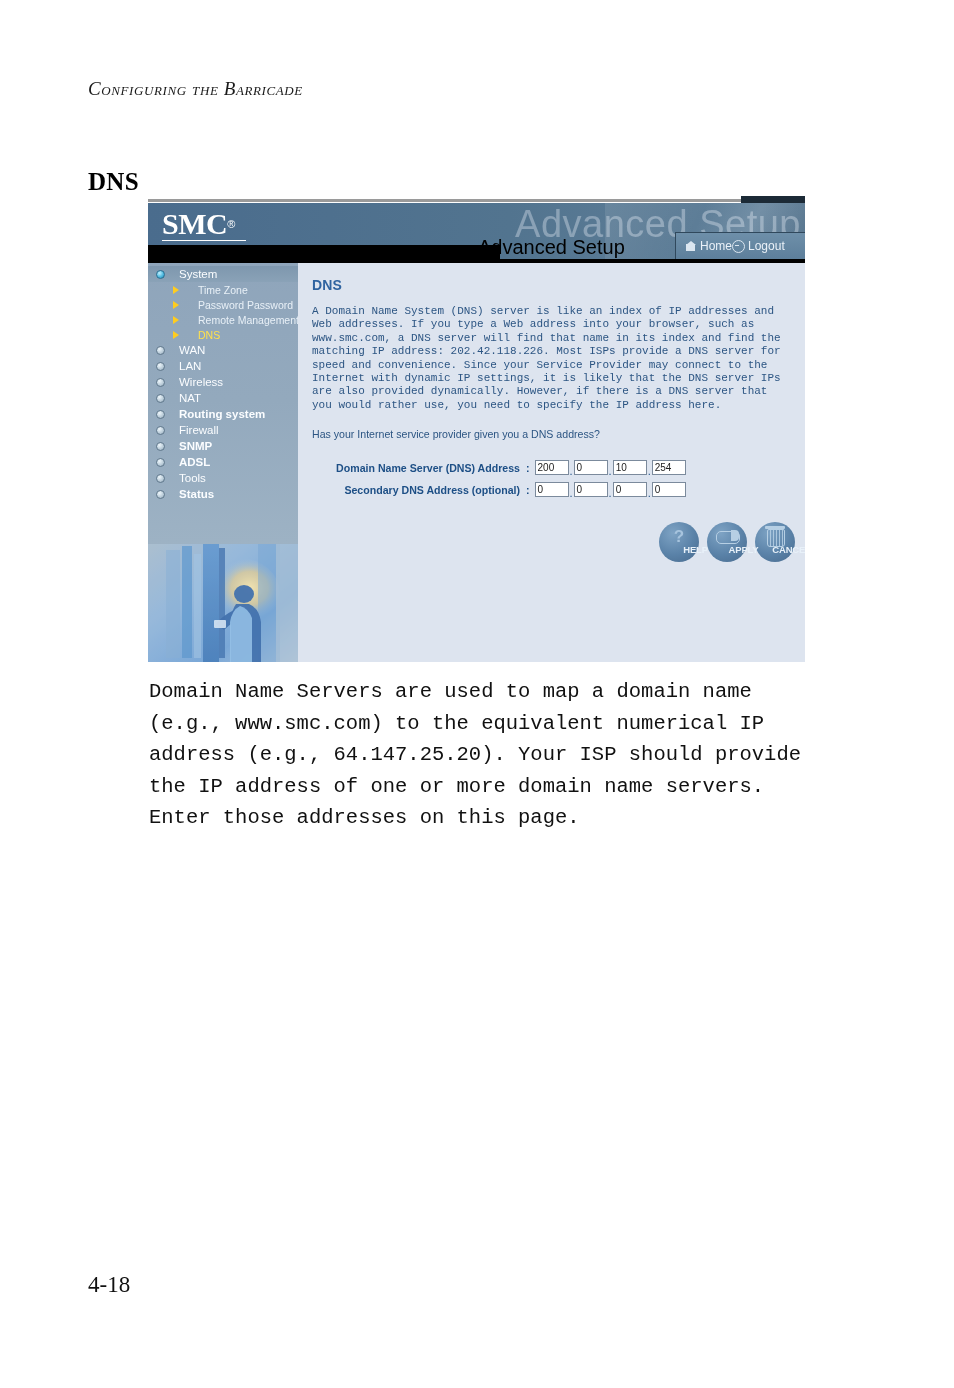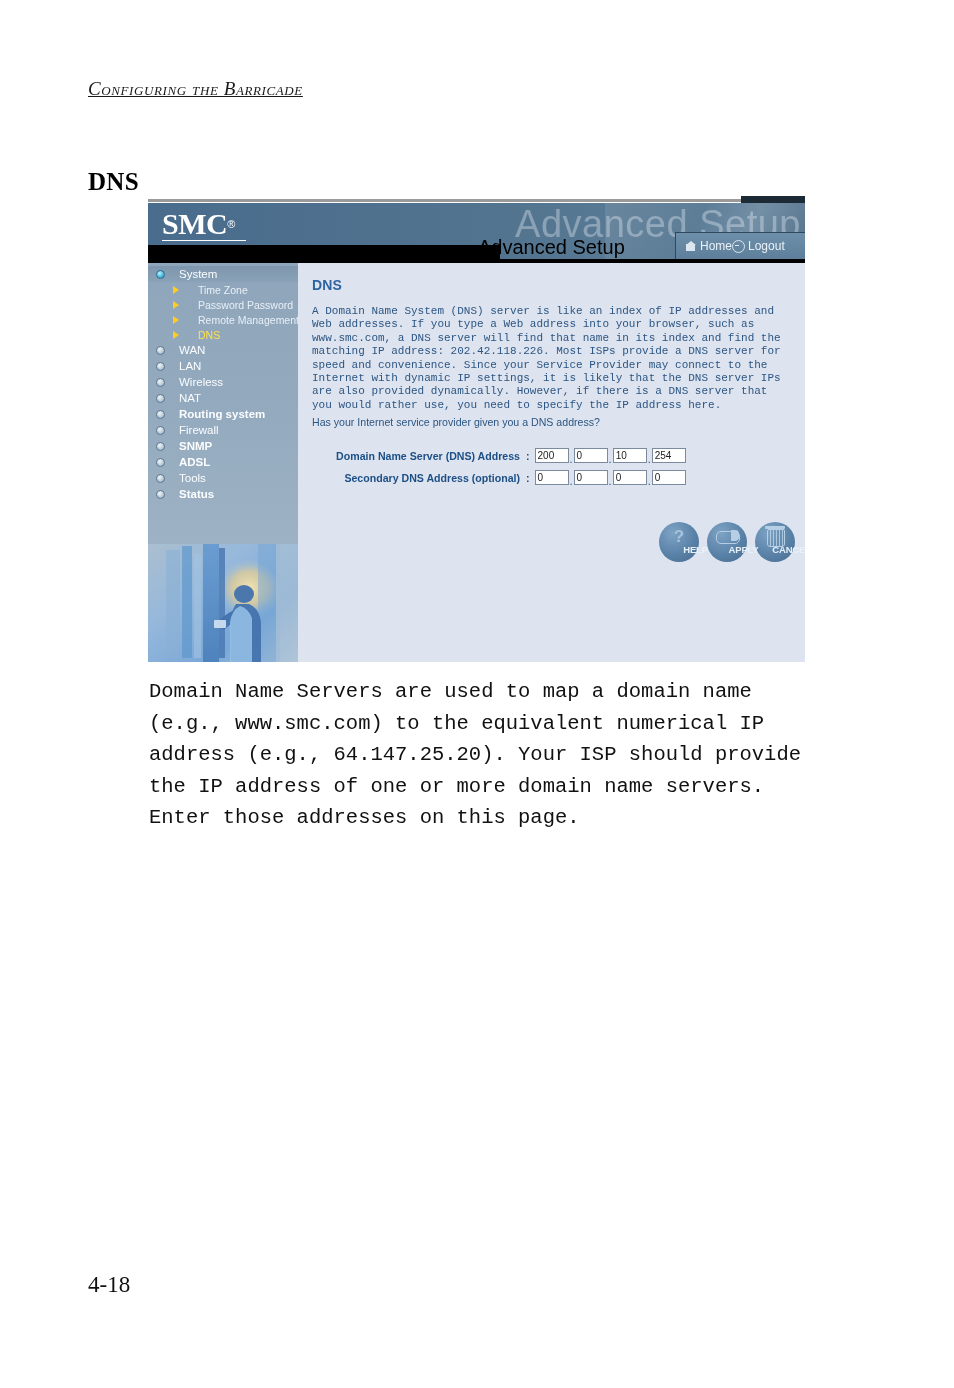--- a/index.html
+++ b/index.html
@@ -20,21 +20,20 @@
     position: absolute;
     left: 88px;
     top: 78px;
     font-family: "Liberation Serif", serif;
     font-style: italic;
     font-size: 19px;
     font-variant: small-caps;
     letter-spacing: 0.6px;
     color: #1a1a1a;
     white-space: nowrap;
-    text-decoration: underline;
   }
   .section-title {
     position: absolute;
     left: 88px;
     top: 168px;
     font-family: "Liberation Serif", serif;
     font-weight: bold;
     font-size: 25px;
     color: #000;
     letter-spacing: 0.3px;
@@ -327,21 +326,21 @@
     color: #2c5583;
     font-size: 11px;
     line-height: 13.4px;
     font-family: Liberation Mono, monospace;
     width: 470px;
   }
   .ct-question {
     color: #2c5583;
     font-size: 10.6px;
     font-family: "Liberation Sans", sans-serif;
-    margin-top: 4px;
+    margin-top: 16px;
   }
   .form {
     margin-top: 18px;
   }
   .frow {
     display: flex;
     align-items: center;
     height: 19px;
     margin-bottom: 3px;
   }

